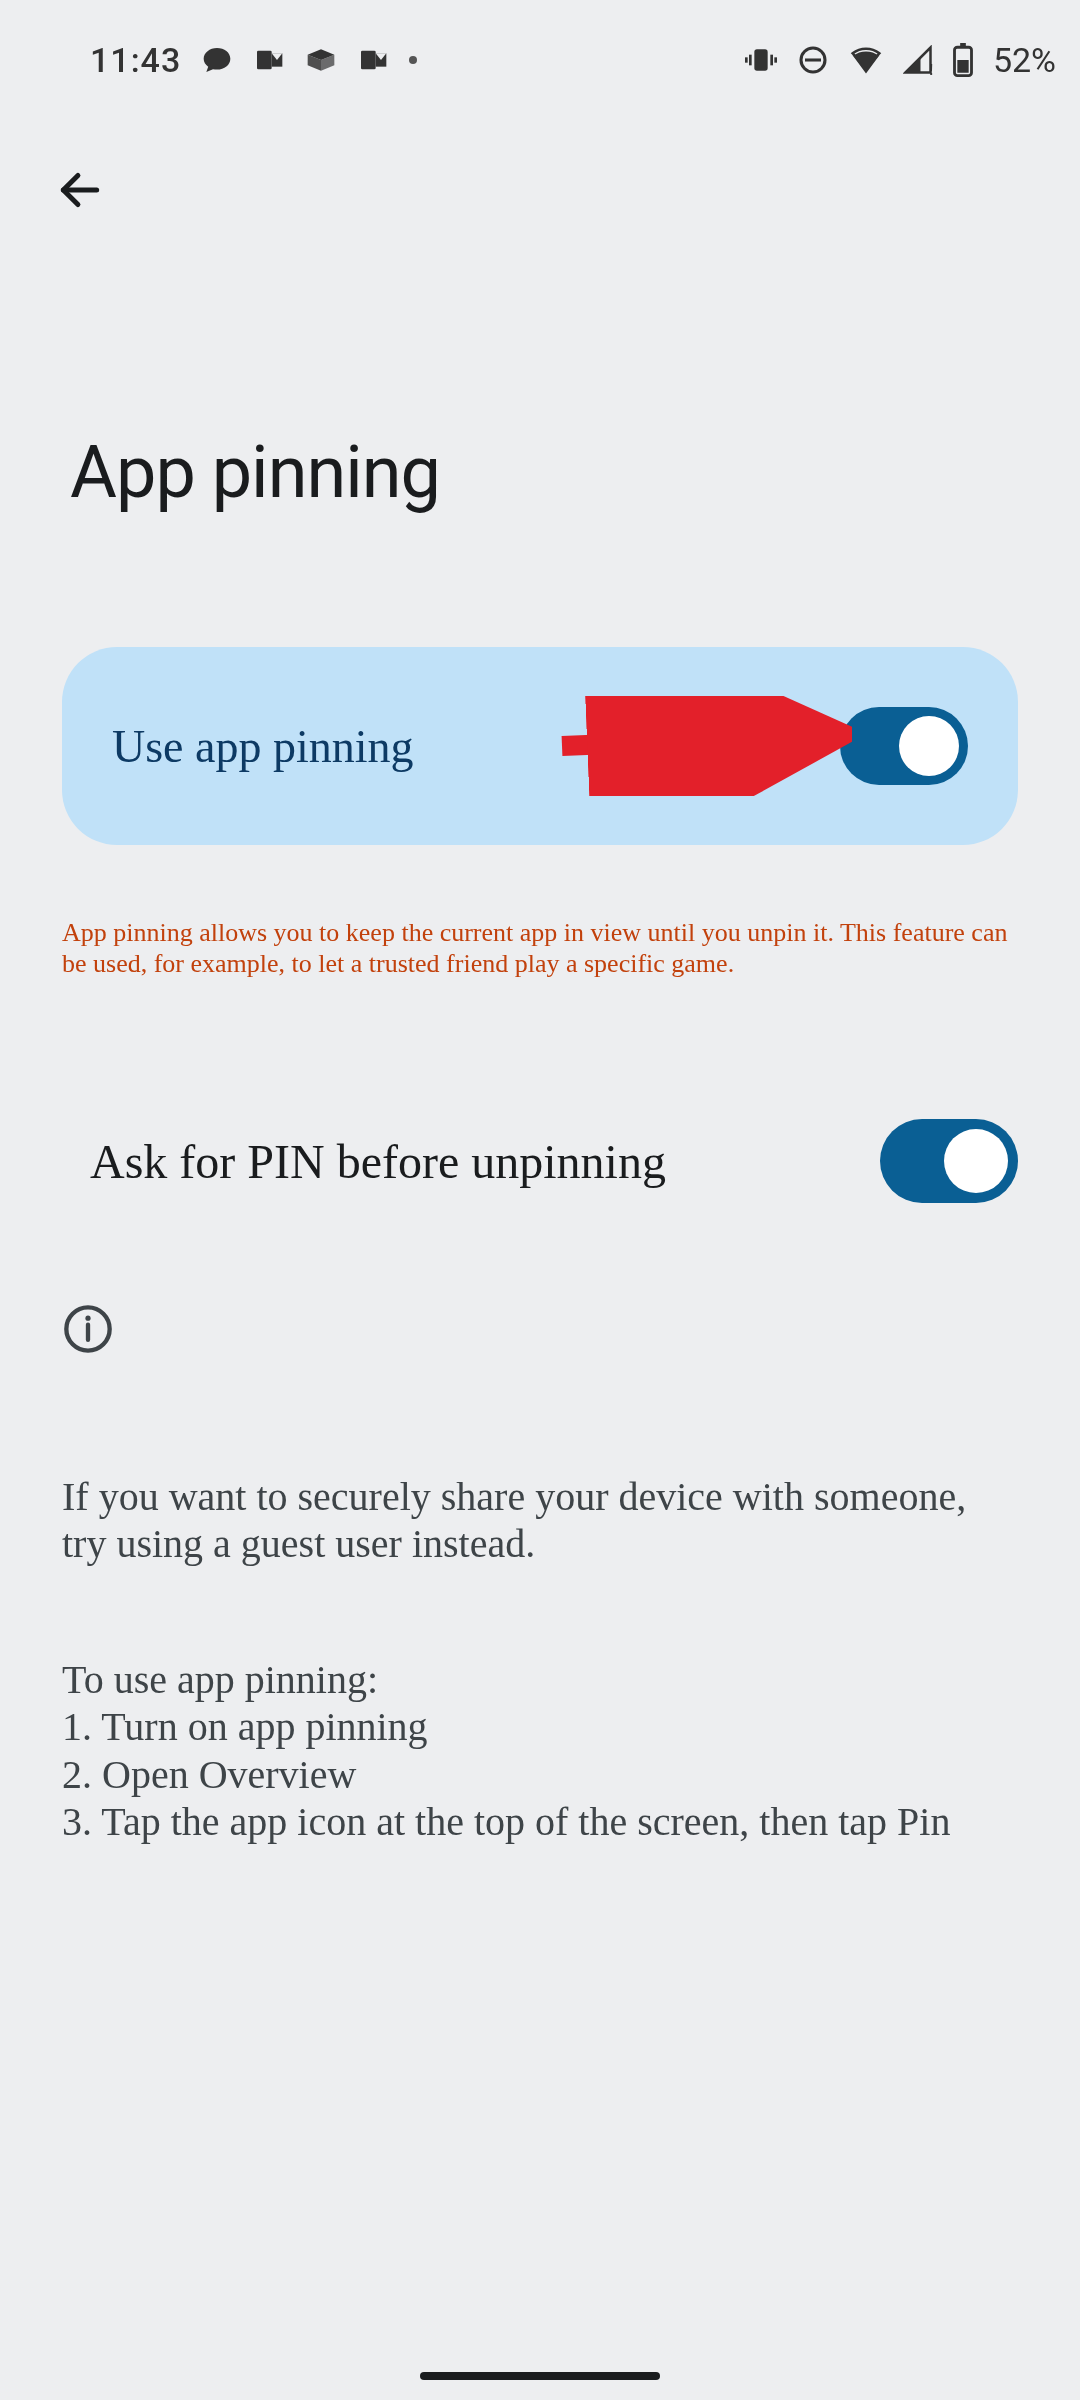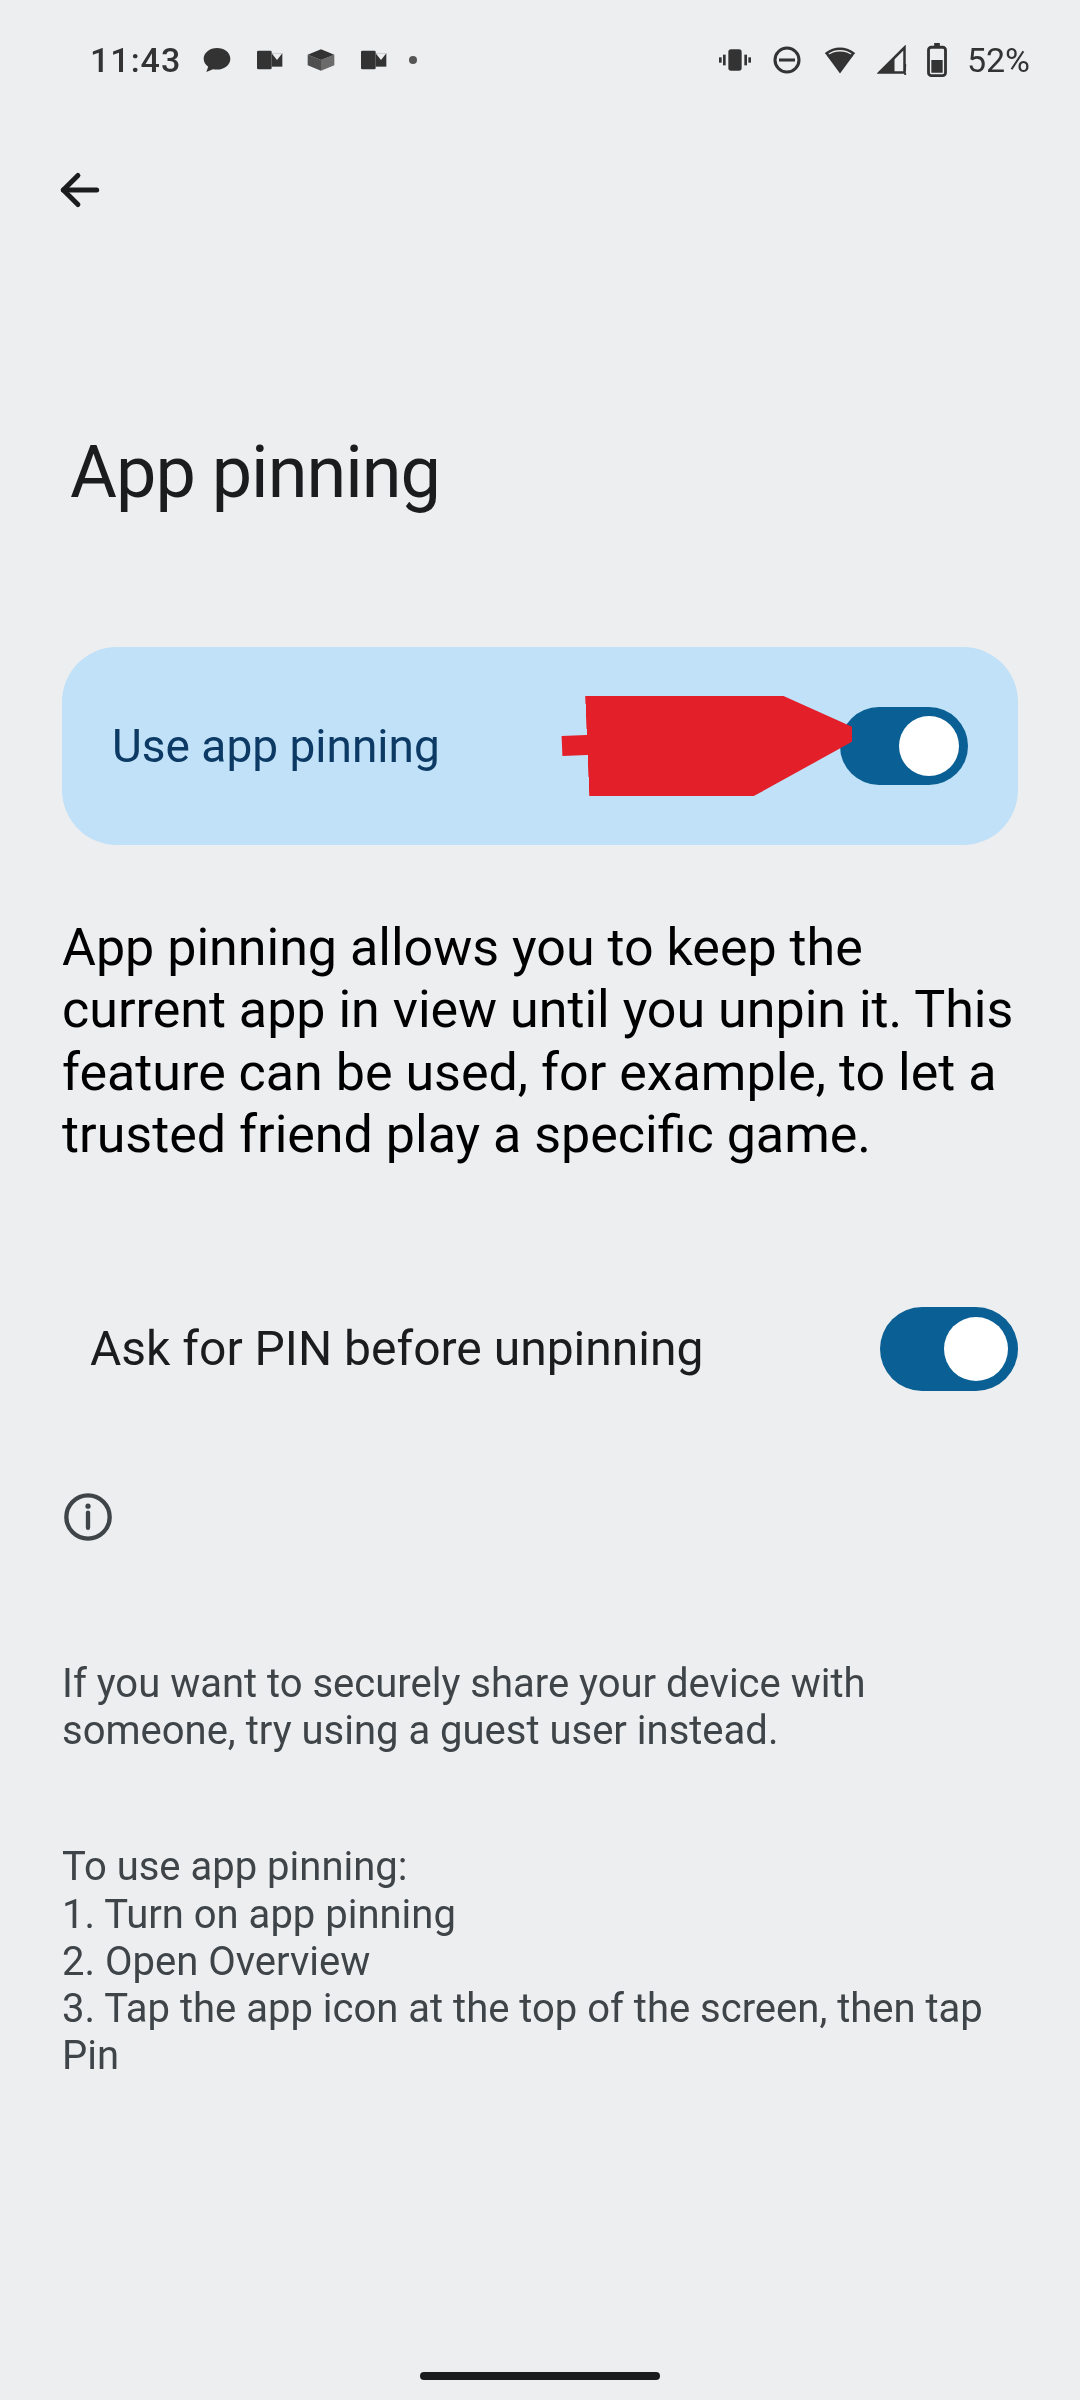--- a/index.html
+++ b/index.html
@@ -10,21 +10,21 @@
     color: #1a1c1e;
     position: relative;
     overflow: hidden;
   }
 
   
   .status-bar {
     display: flex;
     justify-content: space-between;
     align-items: center;
-    padding: 30px 50px 0 90px;
+    padding: 30px 24px 0 90px;
     height: 90px;
     font-size: 32px;
     color: #333;
   }
   .status-left, .status-right {
     display: flex;
     align-items: center;
     gap: 20px;
   }
   .status-left .time { font-weight: 500; letter-spacing: 1px; font-size: 34px; }
@@ -44,20 +44,21 @@
   .page-title {
     font-size: 72px;
     font-weight: 400;
     padding: 200px 30px 40px 30px;
     letter-spacing: -1px;
   }
 
   
   .content {
     padding: 2px 62px;
+    font-family: Liberation Serif, serif;
   }
 
   
   .card {
     background: #c0e1f8;
     border-radius: 55px;
     padding: 60px 50px;
     margin-top: 80px;
     display: flex;
     align-items: center;
@@ -93,22 +94,22 @@
   .switch-sm .knob {
     width: 64px; height: 64px;
     background: #fff;
     border-radius: 50%;
     position: absolute;
     top: 10px; right: 10px;
   }
 
   
   .desc {
-    color: #000000;
-    font-size: 52px;
+    color: #c2410c;
+    font-size: 26px;
     line-height: 1.2;
     margin-top: 72px;
   }
 
   
   .row {
     margin-top: 140px;
     display: flex;
     align-items: center;
     justify-content: space-between;

